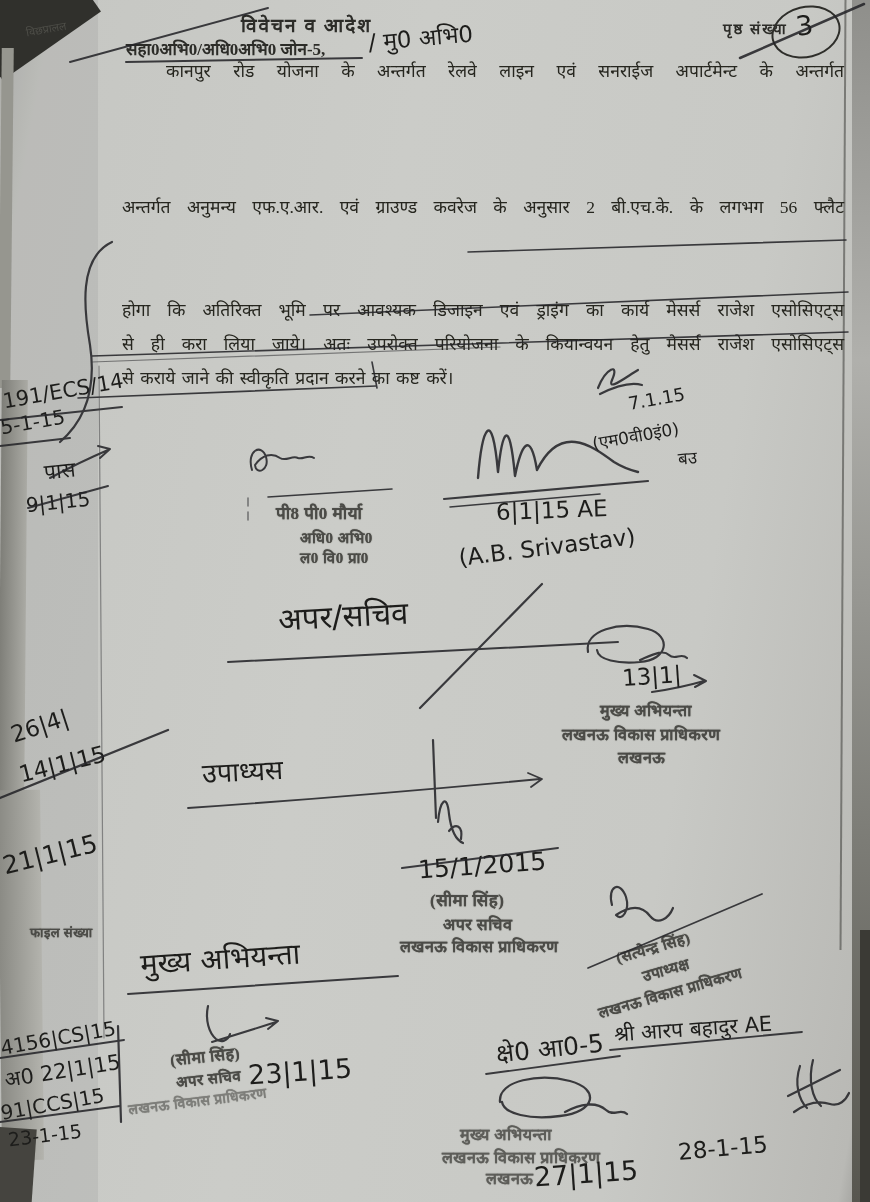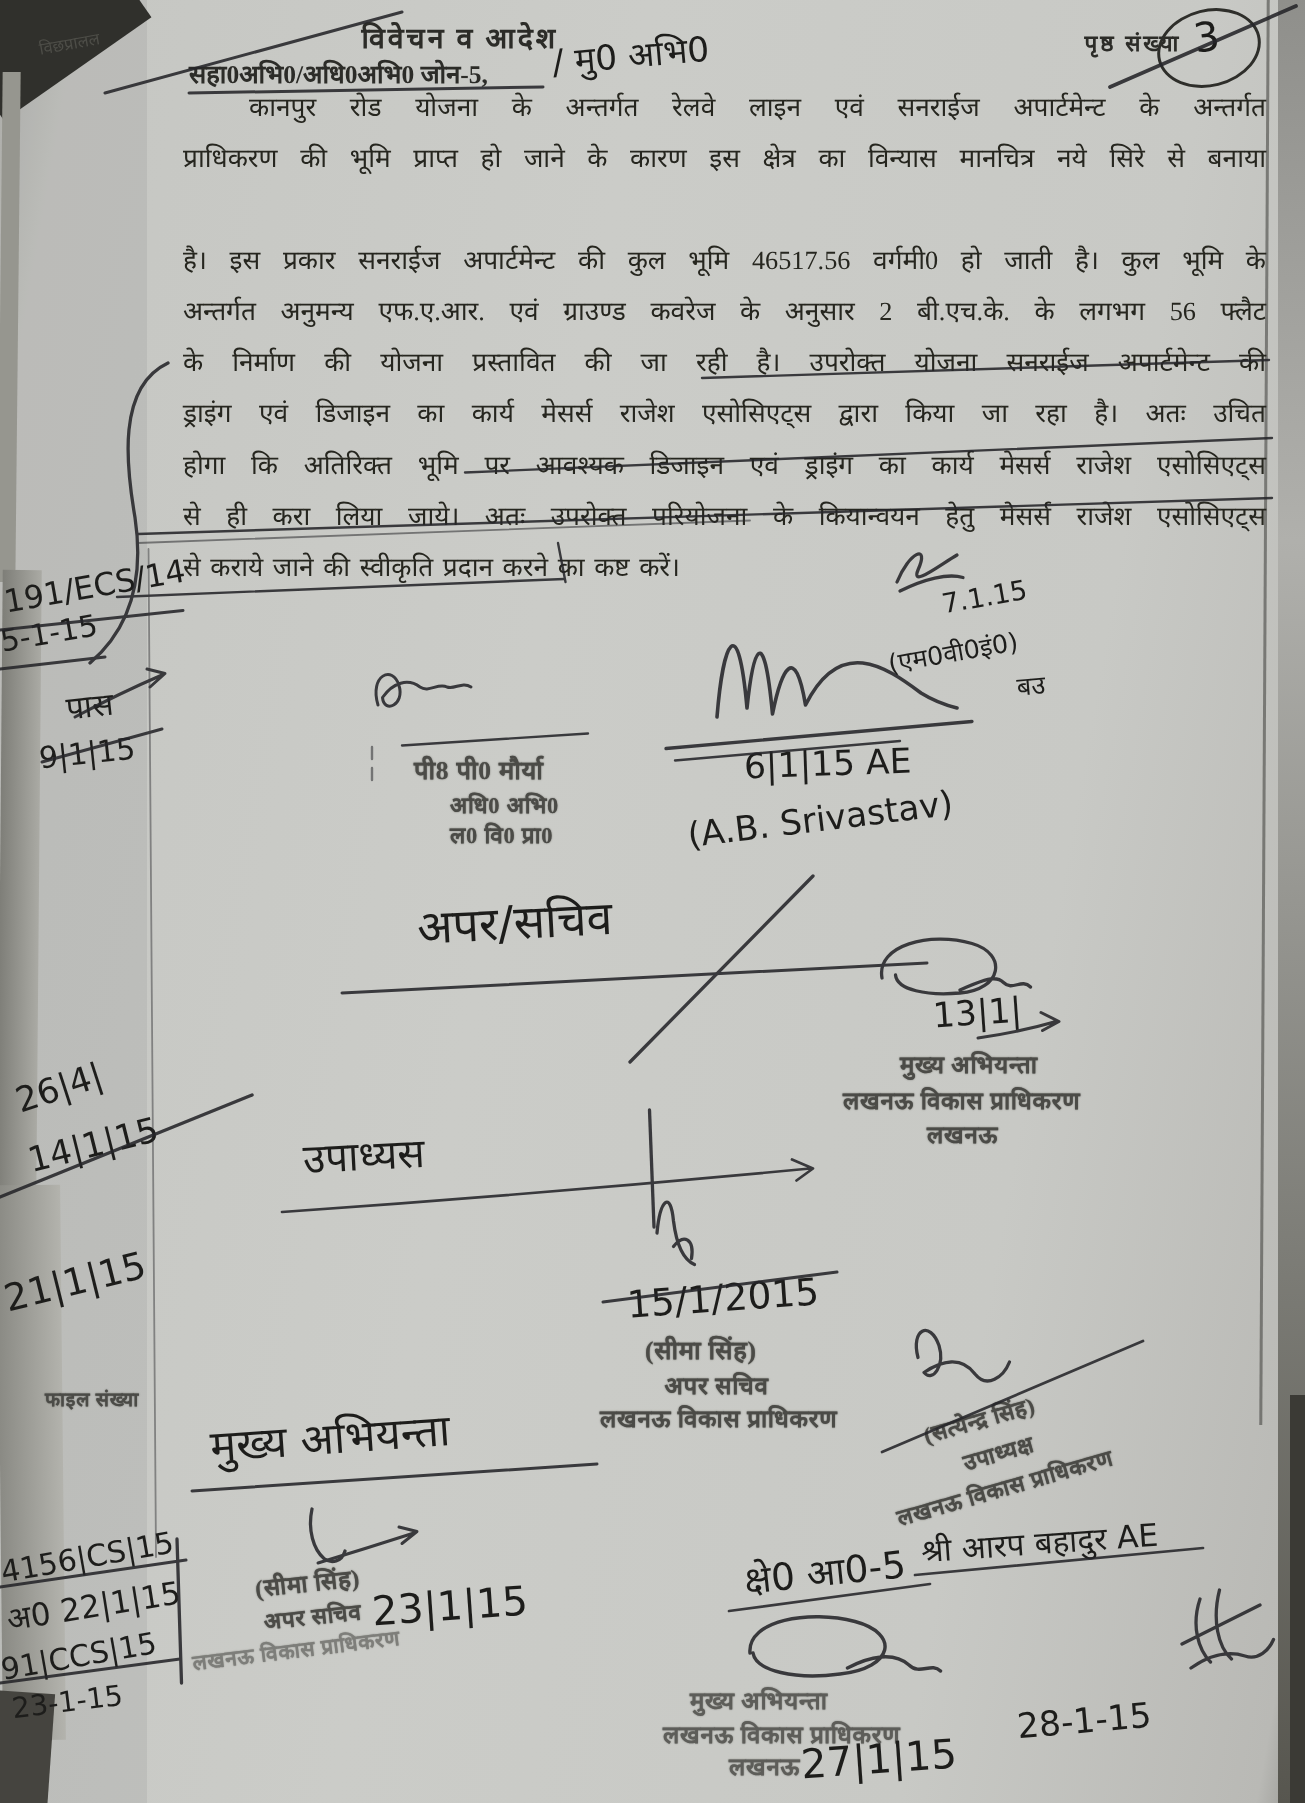--- a/index.html
+++ b/index.html
@@ -37,25 +37,21 @@
   <div class="hw" style="left:26px;top:24px;font-size:11px;color:#55554f;transform:rotate(-10deg);opacity:.8;">विछप्रालल</div>
   <div class="title" style="left:241px;top:12px;font-size:19px;">विवेचन व आदेश</div>
   <div class="title" style="left:723px;top:18px;font-size:15px;">पृष्ठ संख्या</div>
   <div class="circle-pg"></div>
   <div class="hw" style="left:796px;top:12px;font-size:27px;transform:rotate(-8deg);">3</div>
 
   <div class="title" style="left:126px;top:37px;font-size:17px;letter-spacing:0;">सहा0अभि0/अधि0अभि0 जोन-5,</div>
   <div class="hw" style="left:368px;top:26px;font-size:23px;transform:rotate(-5deg);">/ मु0 अभि0</div>
 
   <div class="para-line para-first" style="top:58px;">कानपुर रोड योजना के अन्तर्गत रेलवे लाइन एवं सनराईज अपार्टमेन्ट के अन्तर्गत</div>
-  <div class="para-line" style="top:92px;">प्राधिकरण की भूमि प्राप्त हो जाने के कारण इस क्षेत्र का विन्यास मानचित्र नये सिरे से बनाया</div>
-  <div class="para-line" style="top:160px;">है। इस प्रकार सनराईज अपार्टमेन्ट की कुल भूमि 46517.56 वर्गमी0 हो जाती है। कुल भूमि के</div>
   <div class="para-line" style="top:194px;">अन्तर्गत अनुमन्य एफ.ए.आर. एवं ग्राउण्ड कवरेज के अनुसार 2 बी.एच.के. के लगभग 56 फ्लैट</div>
-  <div class="para-line" style="top:228px;">के निर्माण की योजना प्रस्तावित की जा रही है। उपरोक्त योजना सनराईज अपार्टमेन्ट  की</div>
-  <div class="para-line" style="top:262px;">ड्राइंग एवं डिजाइन का कार्य मेसर्स राजेश एसोसिएट्स द्वारा किया जा रहा है। अतः उचित</div>
   <div class="para-line" style="top:297px;">होगा कि अतिरिक्त भूमि पर आवश्यक डिजाइन एवं ड्राइंग का कार्य मेसर्स राजेश एसोसिएट्स</div>
   <div class="para-line para-last" style="top:365px;">से कराये जाने की स्वीकृति प्रदान करने का कष्ट करें।</div>
   <div class="para-line" style="top:331px;">से ही करा लिया जाये। अतः उपरोक्त परियोजना के कियान्वयन हेतु मेसर्स राजेश एसोसिएट्स</div>
 
   <div class="hw" style="left:2px;top:380px;font-size:21px;transform:rotate(-10deg);">191/ECS/14</div>
   <div class="hw" style="left:0;top:412px;font-size:20px;transform:rotate(-10deg);">5-1-15</div>
   <div class="hw" style="left:44px;top:460px;font-size:21px;transform:rotate(-6deg);">पास</div>
   <div class="hw" style="left:26px;top:492px;font-size:20px;transform:rotate(-6deg);">9|1|15</div>
   <div class="hw" style="left:10px;top:714px;font-size:23px;transform:rotate(-18deg);">26|4|</div>
   <div class="hw" style="left:18px;top:752px;font-size:23px;transform:rotate(-14deg);">14|1|15</div>

